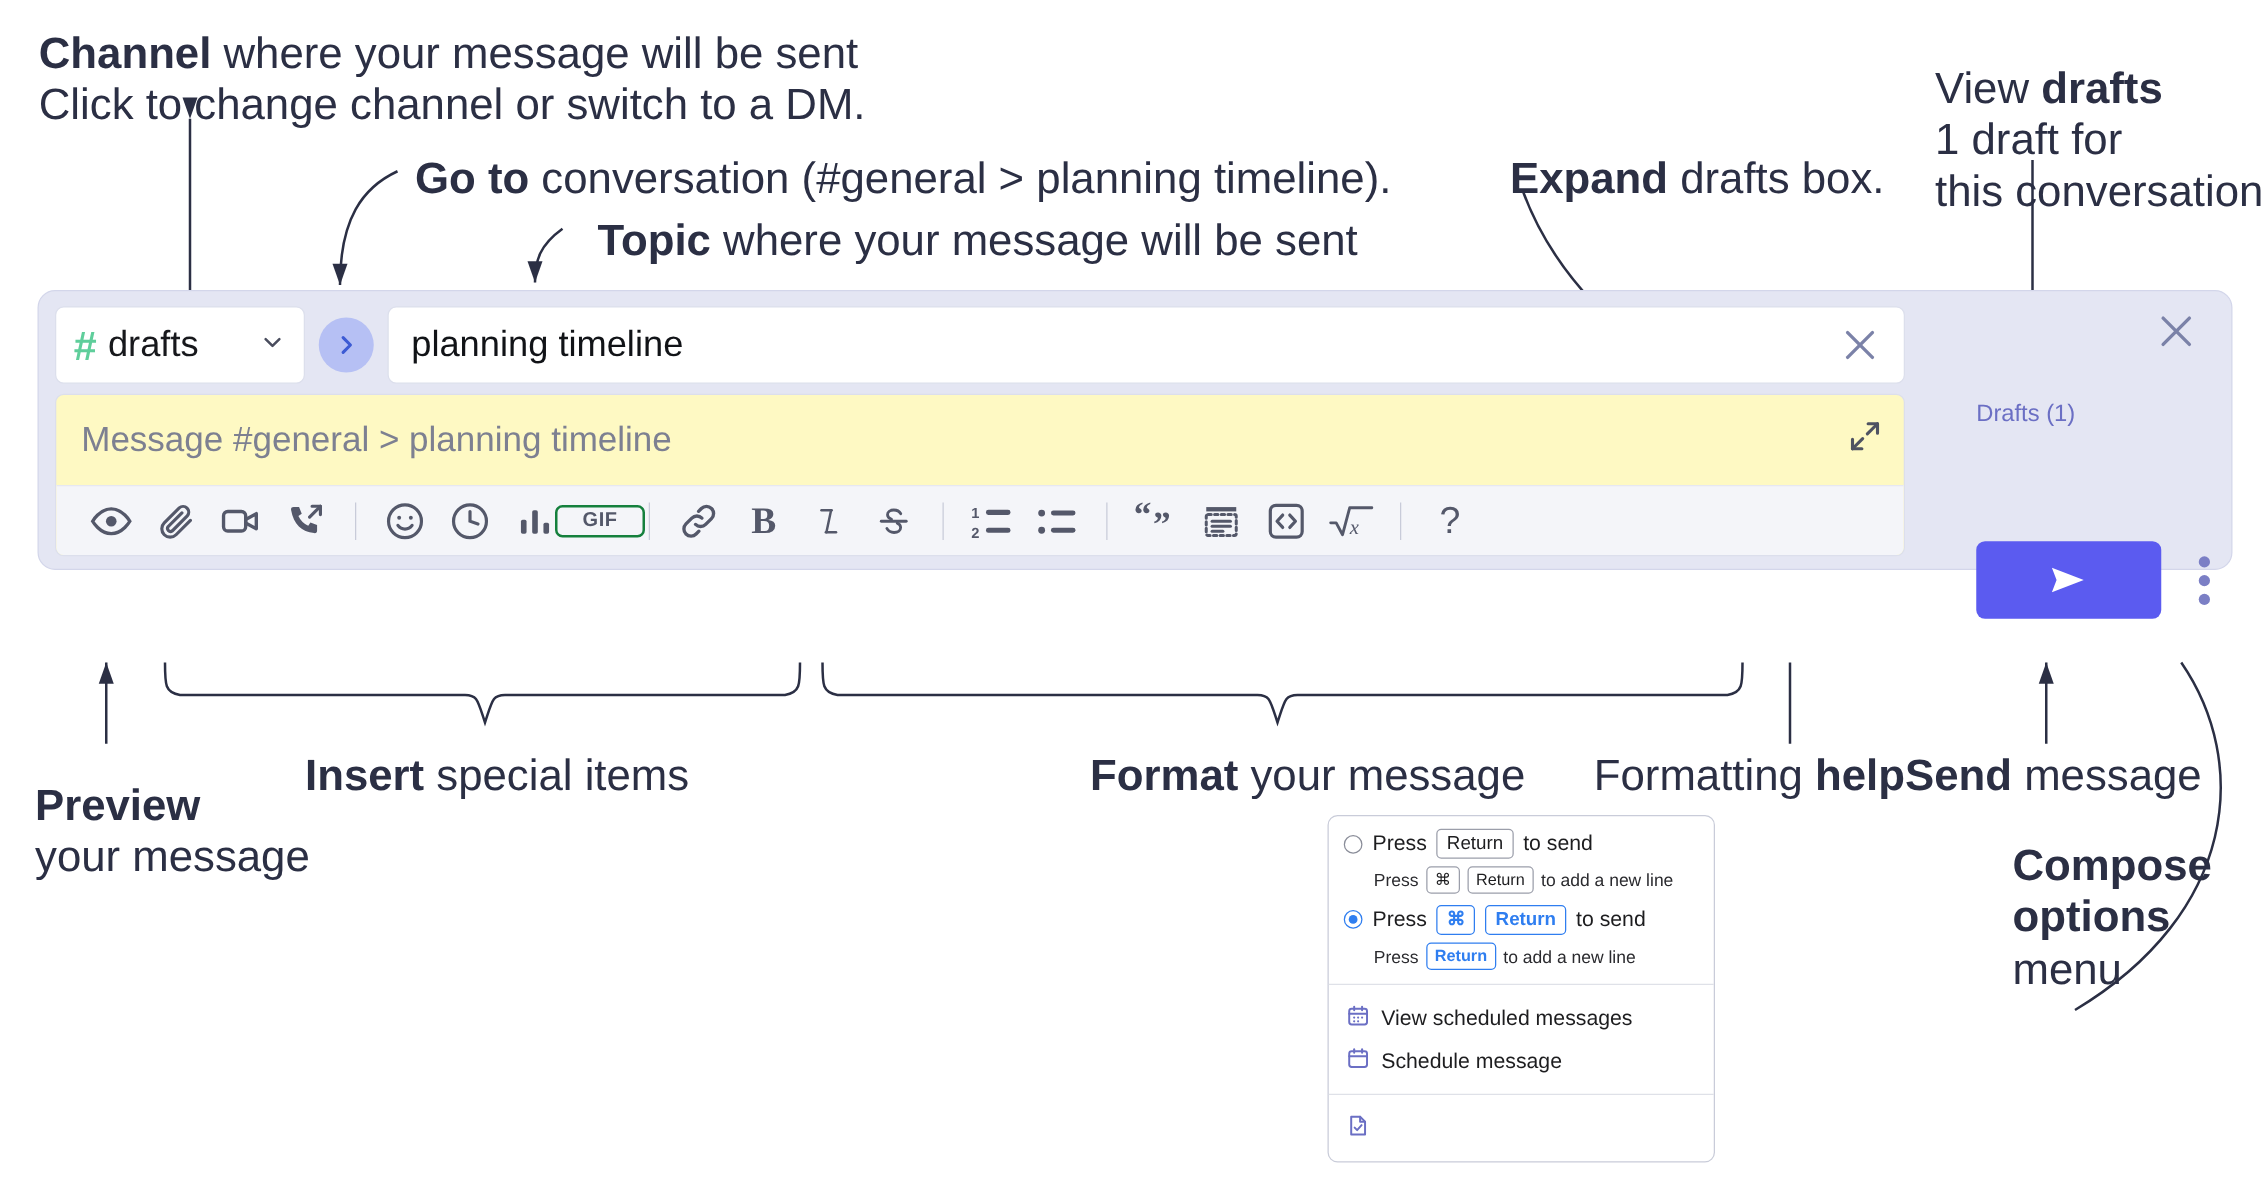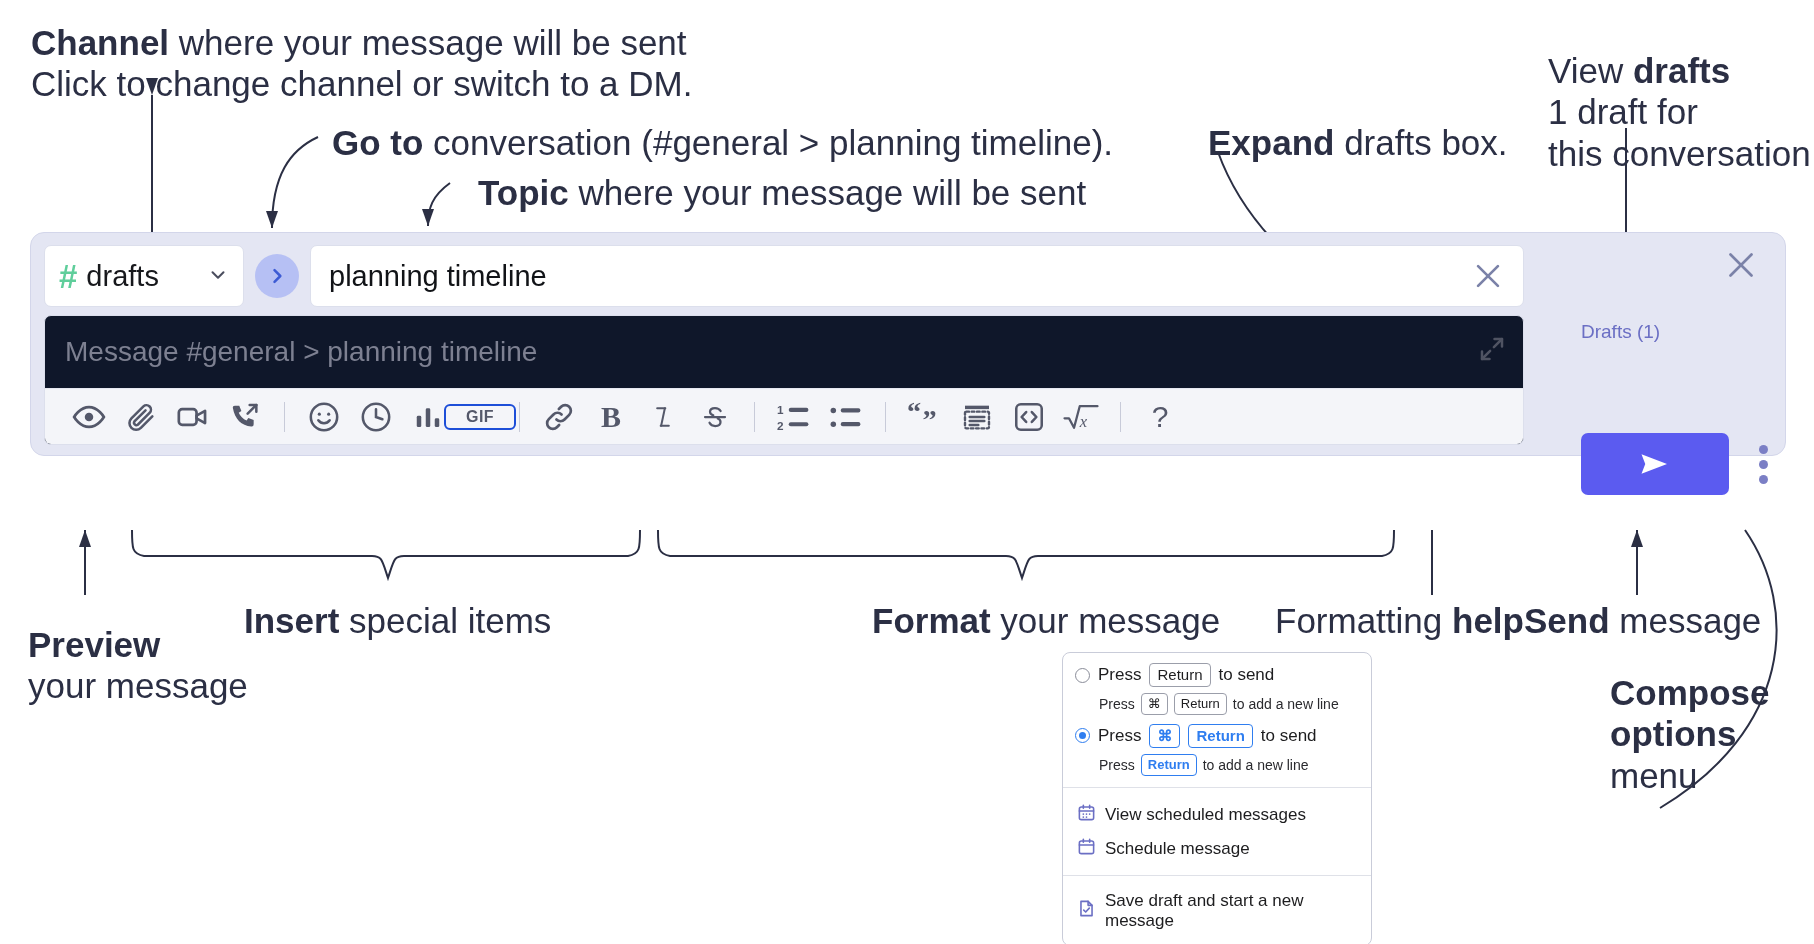--- a/index.html
+++ b/index.html
@@ -43,35 +43,35 @@
   }
 
   .topic-field {
     flex:1; height:62px; background:#fff; border:1px solid #dcdfec; border-radius:7px;
     display:flex; align-items:center; padding:0 18px; font-size:29px; color:#111317;
   }
   .topic-clear { margin-left:auto; color:#7b82a8; display:flex; }
 
   .msgbox {
     position:absolute; left:0; top:70px; width:100%; height:130px;
-    background:#0f172a; border:1px solid #dcdfec; border-radius:7px; overflow:hidden;
+    background:#fef9c3; border:1px solid #dcdfec; border-radius:7px; overflow:hidden;
   }
   .msg-placeholder { position:absolute; left:20px; top:20px; font-size:28px; color:#7d8091; }
   .expand-icon { position:absolute; right:16px; top:18px; color:#4f5362; }
 
   .toolbar {
     position:absolute; left:0; right:0; bottom:0; height:56px;
     background:#f4f5f9; border-top:1px solid #e6e8f1;
     display:flex; align-items:center; padding-left:18px; gap:0;
   }
   .tb { width:52px; height:44px; display:flex; align-items:center; justify-content:center; color:#54586a; }
   .tb svg { display:block; }
   .tb-sep { width:1px; height:30px; background:#c8cbd9; margin:0 13px; }
   .gifbox {
-    border:2px solid #1d4ed8; border-radius:6px; font-size:16px; font-weight:700;
+    border:2px solid #15803d; border-radius:6px; font-size:16px; font-weight:700;
     padding:2px 20px; letter-spacing:.4px; color:#54586a; font-family:"Liberation Sans", sans-serif;
   }
   .bold-g { font-size:30px; font-weight:700; font-family:"Liberation Serif", serif; }
   .help-g { font-size:30px; font-weight:400; }
 
   
   .right-pane { position:absolute; left:1510px; top:0; right:0; bottom:0; }
   .close-x { position:absolute; right:26px; top:14px; color:#7b82a8; }
   .drafts-link { position:absolute; left:40px; top:88px; font-size:19px; color:#6b6fc4; }
   .send-btn {
@@ -448,16 +448,15 @@
 
   <div class="pop-sec">
     <div class="pop-item">
       <span>
         <svg width="19" height="19" viewBox="0 0 24 24" fill="none" stroke="#6b6fc4" stroke-width="2" stroke-linecap="round" stroke-linejoin="round">
             <path d="M5 3h9l5 5v13H5z"></path>
             <polyline points="14 3 14 8 19 8"></polyline>
             <polyline points="8.5 14 11 16.5 15.5 11.5"></polyline>
           </svg>
       </span>
-      <span>Save draft and start a new message</span>
     </div>
   </div>
 </div>
 
 </body></html>

